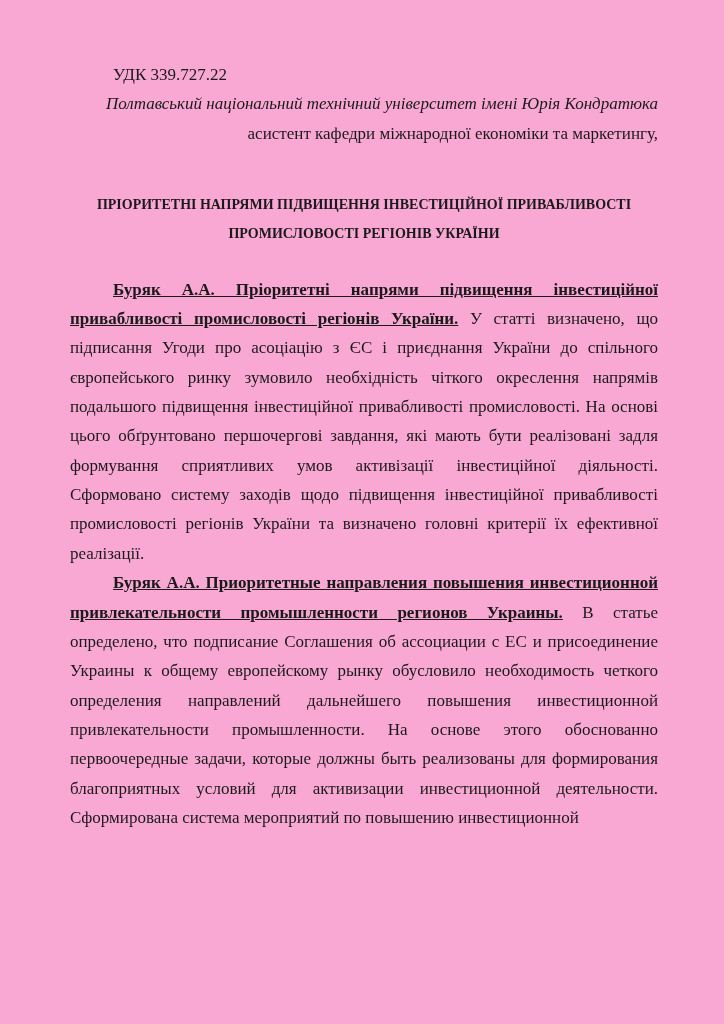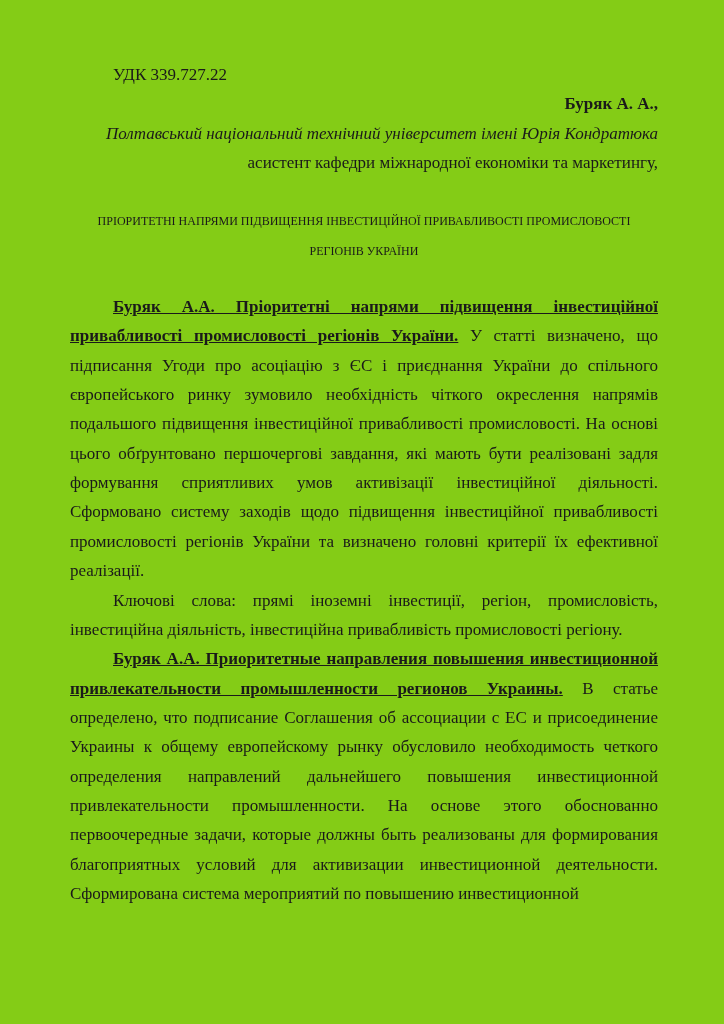--- a/index.html
+++ b/index.html
@@ -9,21 +9,21 @@
   }
   body {
     width: 724px;
     height: 1024px;
     overflow: hidden;
   }
   .page {
     box-sizing: border-box;
     width: 724px;
     height: 1024px;
-    background: #84cc16;
+    background: #f9a8d4;
     color: #1a1a1a;
     font-family: "Liberation Serif", "DejaVu Serif", serif;
     font-size: 17px;
     line-height: 29.35px;
     padding: 60px 66px 0 70px;
   }
   .udc {
     margin: 0;
     text-align: left;
     text-indent: 43px;
@@ -33,50 +33,48 @@
     text-align: right;
   }
   .author-name {
     font-weight: bold;
   }
   .affiliation {
     font-style: italic;
   }
   .article-title {
     font-family: "Liberation Serif", "DejaVu Serif", serif;
-    font-weight: normal;
-    font-size: 12px;
+    font-weight: bold;
+    font-size: 14px;
     line-height: 29.35px;
     text-align: center;
-    margin: 30px 0 26px 0;
+    margin: 42px 0 26px 0;
   }
   .body-para {
     margin: 0;
     text-align: justify;
     text-indent: 43px;
   }
   .lead {
     font-weight: bold;
     text-decoration: underline;
   }
 </style>
 </head>
 <body>
 
 <div class="page">
 
   <p class="udc">УДК 339.727.22</p>
 
   <div>
-    <p class="hdr-right author-name">Буряк А. А.,</p>
     <p class="hdr-right affiliation">Полтавський національний технічний університет імені Юрія Кондратюка</p>
     <p class="hdr-right">асистент кафедри міжнародної економіки та маркетингу,</p>
   </div>
 
   <h1 class="article-title">ПРІОРИТЕТНІ НАПРЯМИ ПІДВИЩЕННЯ ІНВЕСТИЦІЙНОЇ ПРИВАБЛИВОСТІ ПРОМИСЛОВОСТІ РЕГІОНІВ УКРАЇНИ</h1>
 
   <p class="body-para"><span class="lead">Буряк А.А. Пріоритетні напрями підвищення інвестиційної привабливості промисловості регіонів України.</span><span> У статті визначено, що підписання Угоди про асоціацію з ЄС і приєднання України до спільного європейського ринку зумовило необхідність чіткого окреслення напрямів подальшого підвищення інвестиційної привабливості промисловості. На основі цього обґрунтовано першочергові завдання, які мають бути реалізовані задля формування сприятливих умов активізації інвестиційної діяльності. Сформовано систему заходів щодо підвищення інвестиційної привабливості промисловості регіонів України та визначено головні критерії їх ефективної реалізації.</span></p>
 
-  <p class="body-para">Ключові слова: прямі іноземні інвестиції, регіон, промисловість, інвестиційна діяльність, інвестиційна привабливість промисловості регіону.</p>
 
   <p class="body-para"><span class="lead">Буряк А.А. Приоритетные направления повышения инвестиционной привлекательности промышленности регионов Украины.</span><span> В статье определено, что подписание Соглашения об ассоциации с ЕС и присоединение Украины к общему европейскому рынку обусловило необходимость четкого определения направлений дальнейшего повышения инвестиционной привлекательности промышленности. На основе этого обоснованно первоочередные задачи, которые должны быть реализованы для формирования благоприятных условий для активизации инвестиционной деятельности. Сформирована система мероприятий по повышению инвестиционной</span></p>
 
 </div>
 
 </body></html>

